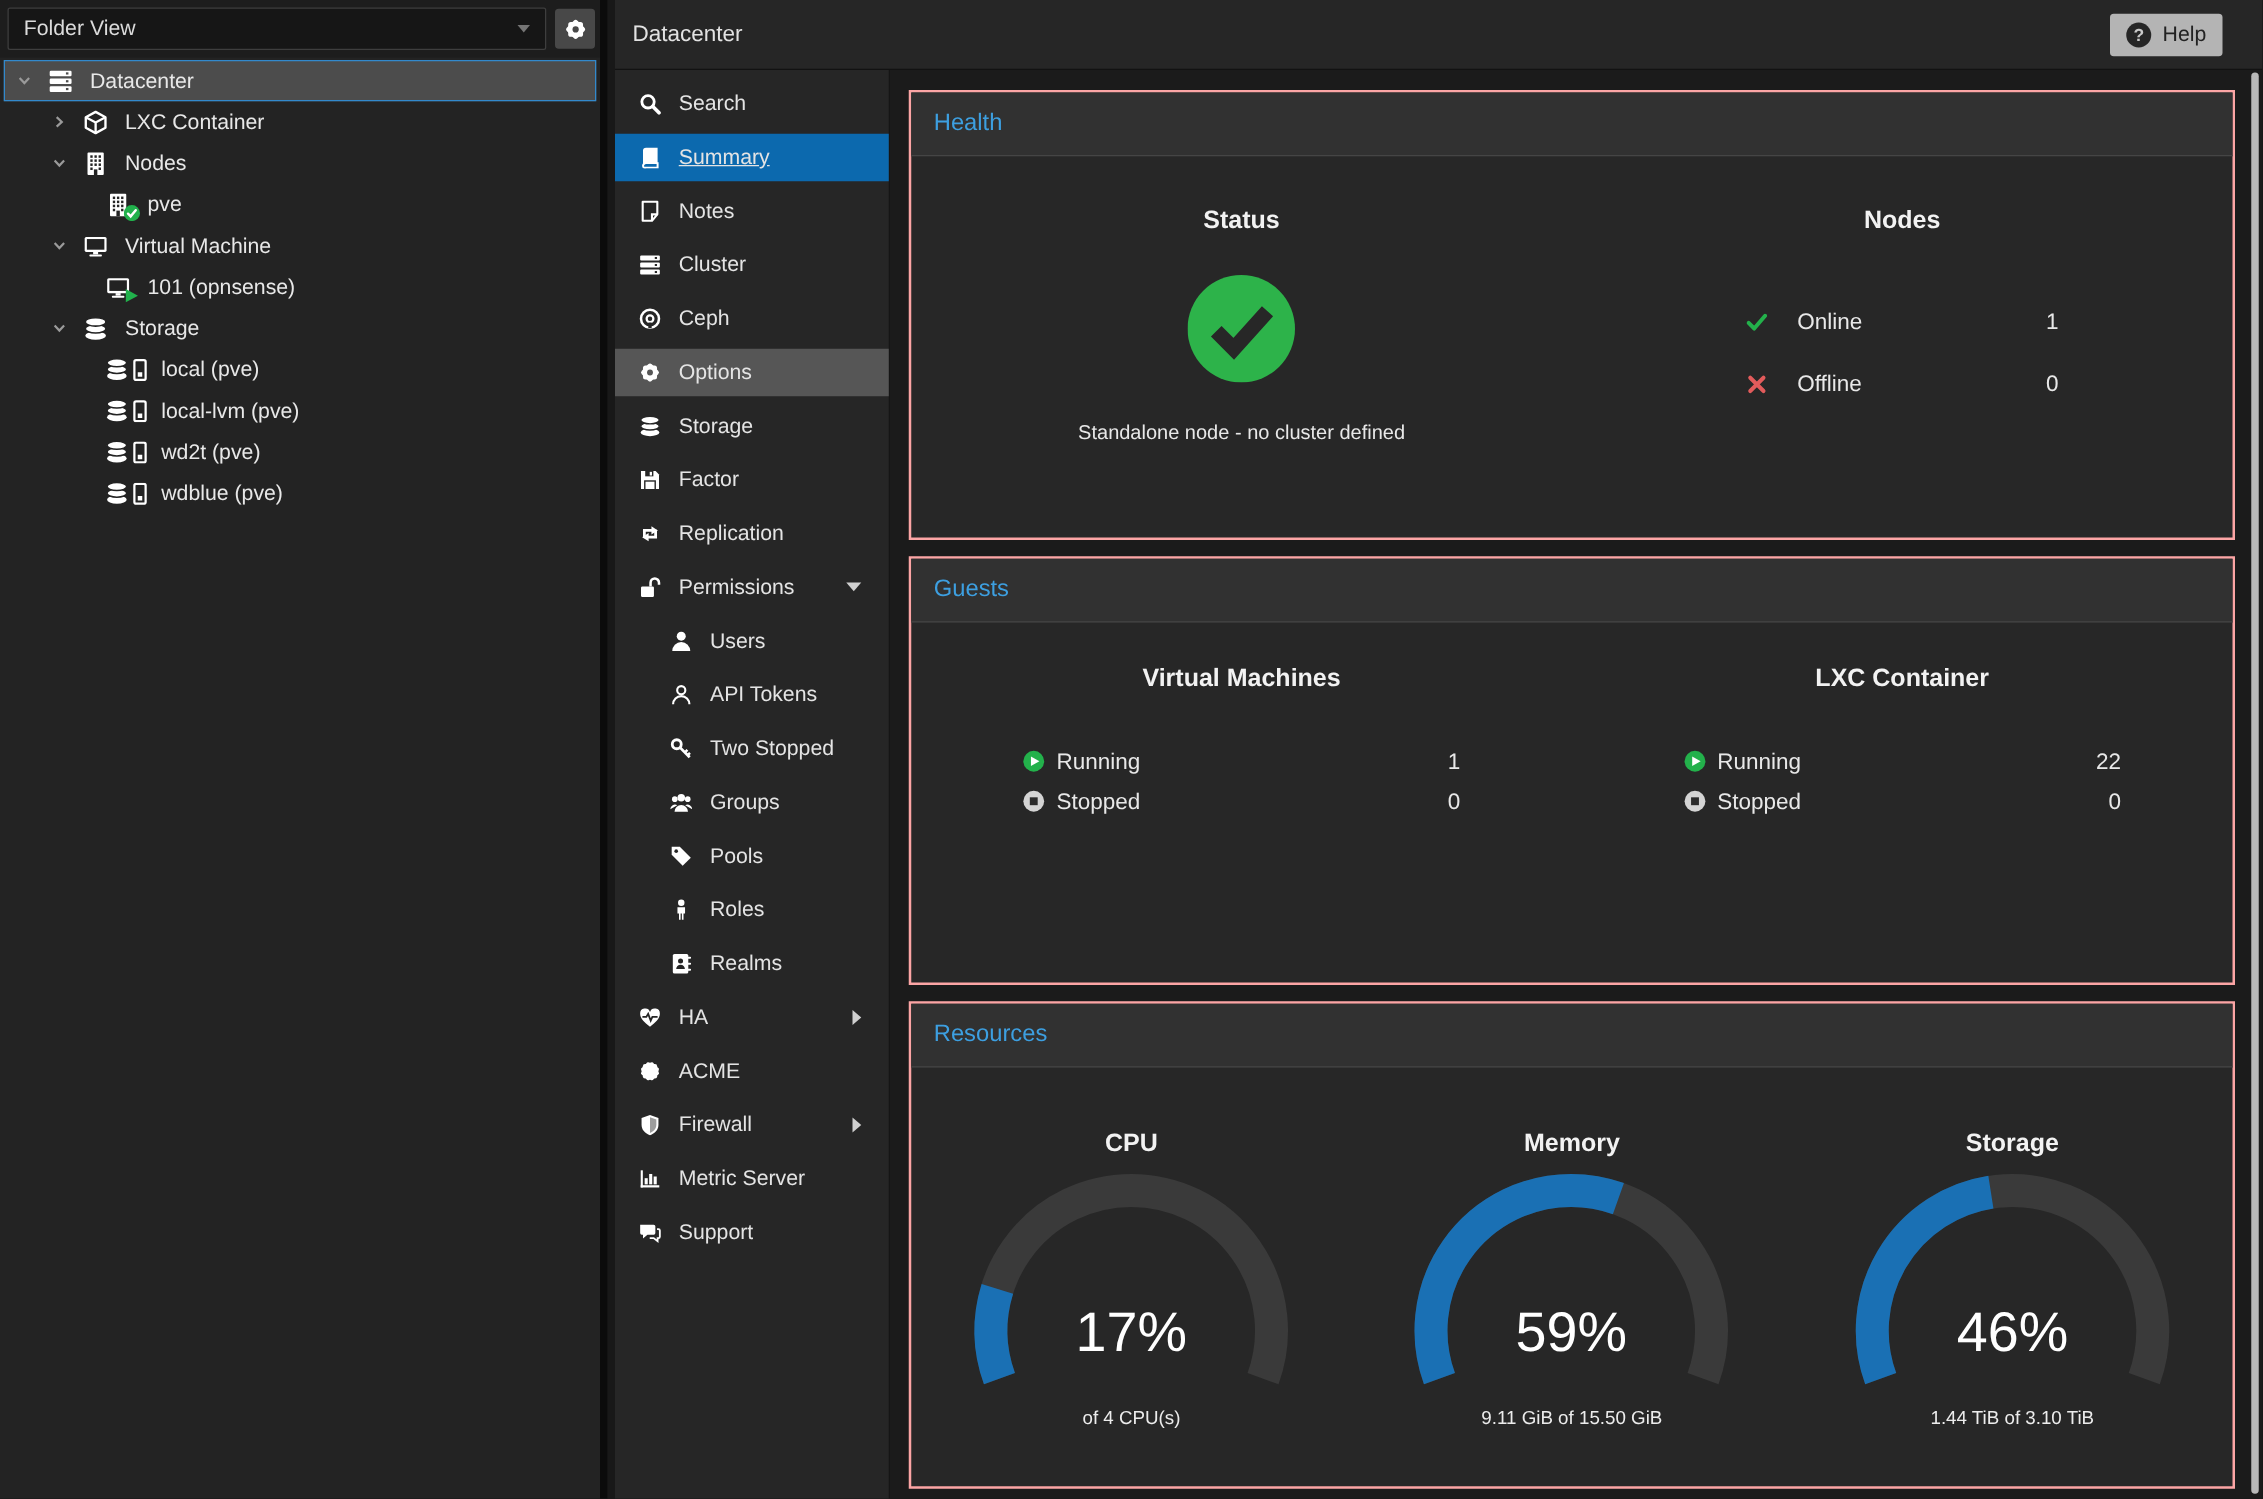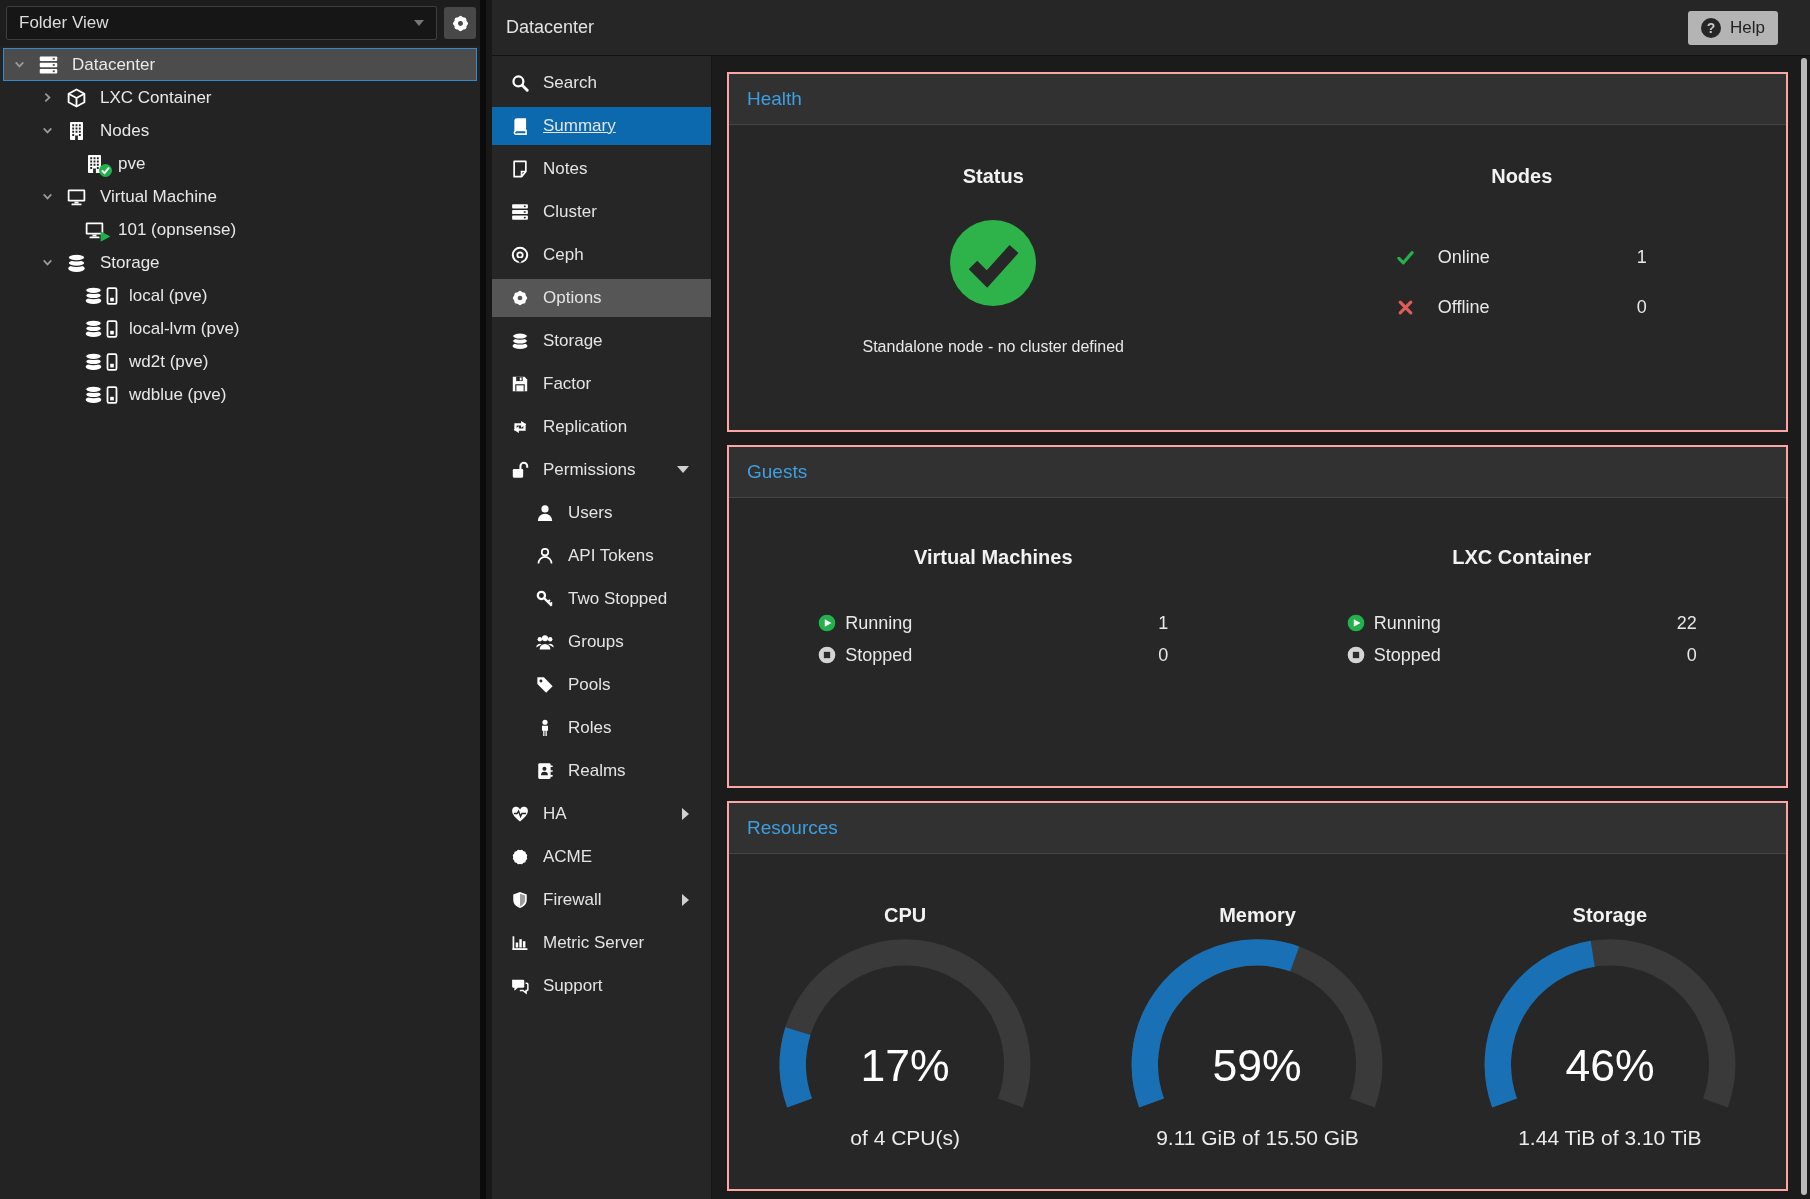--- a/index.html
+++ b/index.html
@@ -83,29 +83,29 @@
   .nrow .lab{margin-left:24px;}
   .nrow .val{margin-left:auto;}
   .ok-ic{color:var(--ok_green,#23b14b);}
   .err-ic{color:var(--error_red,#e25b5b);}
 
   .gtable{width:350px;margin:38px auto 0;}
   .grow{height:32px;display:flex;align-items:center;color:#e8e8e8;font-size:18px;}
   .grow .sic{width:18px;height:18px;flex:none;}
   .grow .lab{margin-left:9px;}
   .grow .val{margin-left:auto;}
-  .guest-col .col-heading{margin-top:48px;}
+  .guest-col .col-heading{margin-top:34px;}
 
   .gauge-col{text-align:center;}
   .gauge-col .col-heading{margin-top:50px;}
   .gauge{width:330px;height:185px;margin:12px auto 0;}
   .g-track{fill:none;stroke:var(--gauge_track,#3a3a3a);stroke-width:16;}
   .g-fill{fill:none;stroke:var(--gauge_fill,#1a70b4);stroke-width:16;}
   .g-pct{fill:#ffffff;font-size:27px;text-anchor:middle;font-family:inherit;}
-  .gsub{margin-top:2px;color:#ececec;font-size:21px;}
+  .gsub{margin-top:2px;color:#ececec;font-size:15px;}
 
   #scrollbar{position:absolute;right:3px;top:58px;bottom:4px;width:6px;background:#b9b9b9;border-radius:3px;}
 </style>
 </head>
 <body>
 
 <svg width="0" height="0" style="position:absolute" aria-hidden="true">
 <defs>
   <symbol id="i-server" viewBox="0 0 16 16">
     <rect x="1" y="1.2" width="14" height="3.6" rx=".8" fill="currentColor"></rect>

